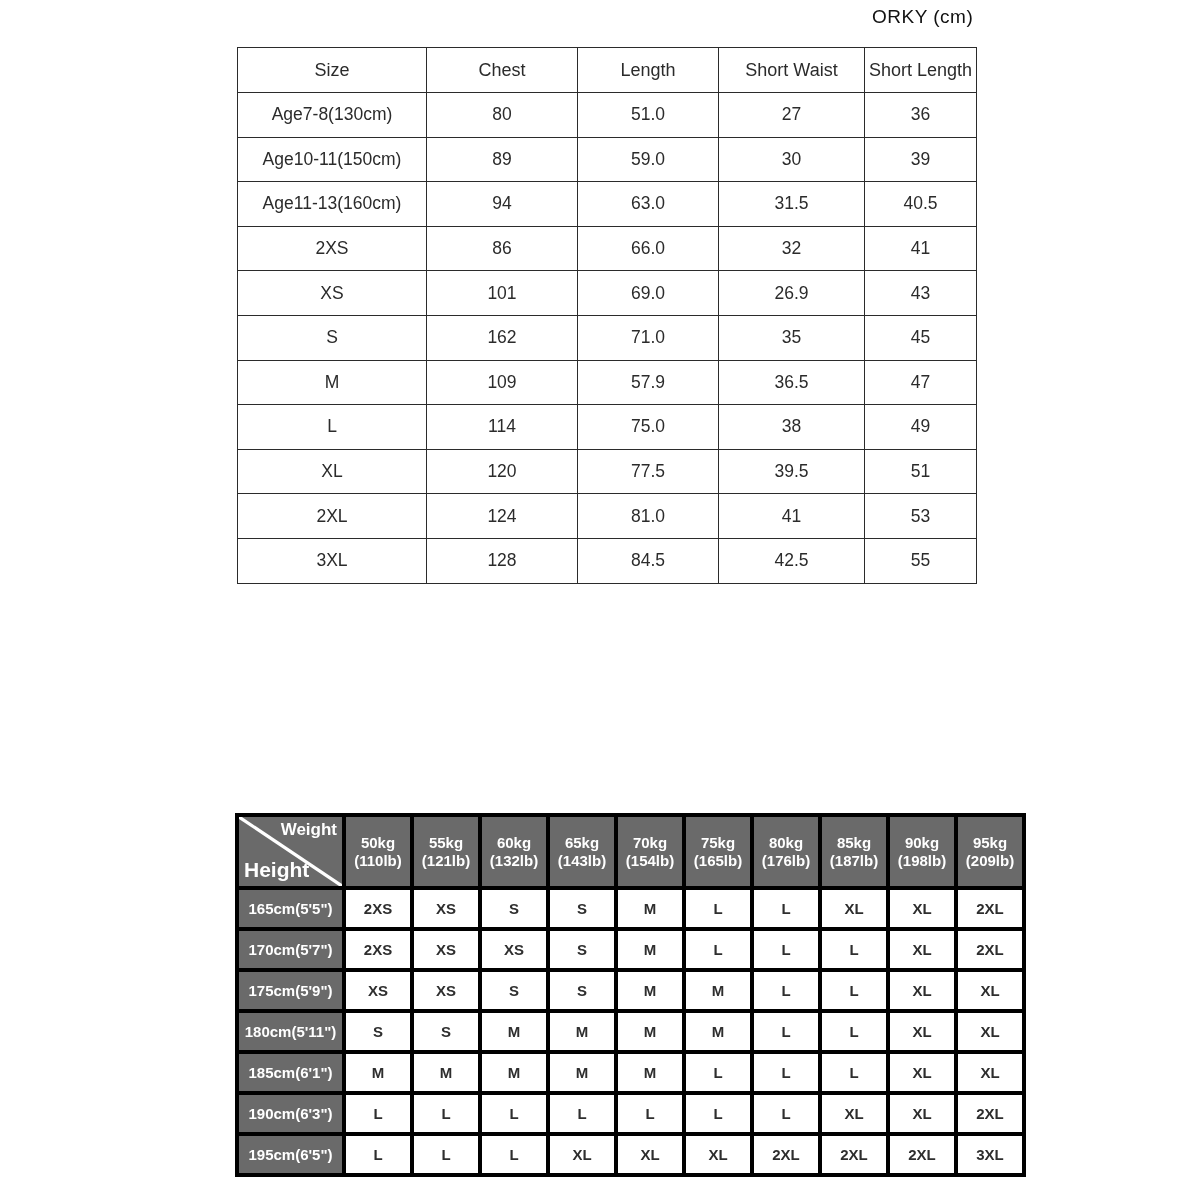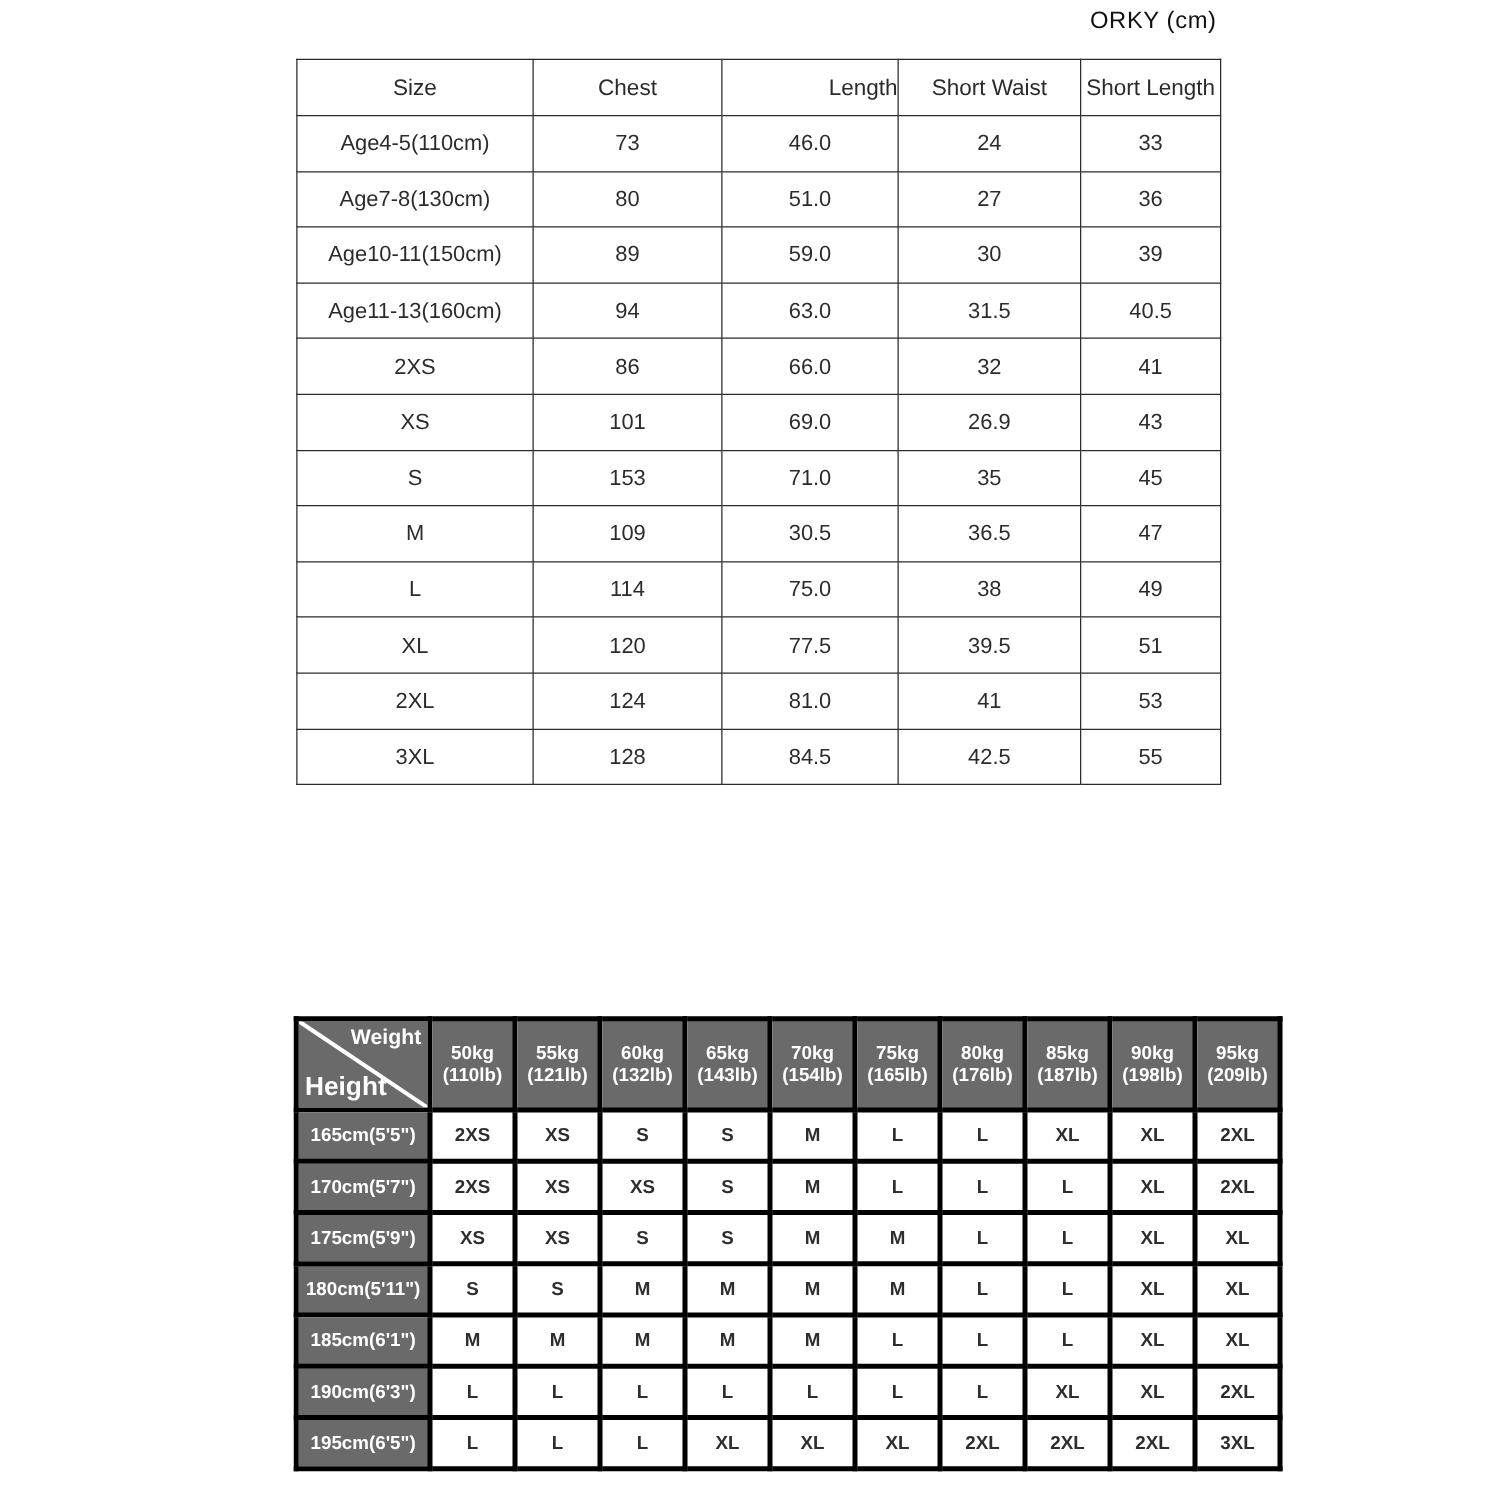--- a/index.html
+++ b/index.html
@@ -18,21 +18,21 @@
     border-collapse:collapse; table-layout:fixed;
   }
   .size-table th, .size-table td {
     border:1.5px solid #2b2b2b; text-align:center; vertical-align:middle;
     color:#2b2b2b; padding:0; overflow:hidden;
   }
   .size-table thead th { height:44px; font-weight:400; font-size:18px; }
   .size-table tbody td { height:43.6px; font-size:17.5px; font-weight:400; }
   .size-table th:nth-child(1){ width:188px; }
   .size-table th:nth-child(2){ width:150px; }
-  .size-table th:nth-child(3){ width:140px;text-align:right; }
+  .size-table th:nth-child(3){ width:140px; }
   .size-table th:nth-child(4){ width:145px; }
   .size-table th:nth-child(5){ width:111px; }
 
   
   .fit-table {
     position:absolute; left:235px; top:813px; width:743px;
     border-collapse:collapse; table-layout:fixed;
   }
   .fit-table th, .fit-table td {
     border:4px solid #000; padding:0; text-align:center; vertical-align:middle;
@@ -69,27 +69,20 @@
       <tr>
           <th>Size</th>
           <th>Chest</th>
           <th>Length</th>
           <th>Short Waist</th>
           <th>Short Length</th>
         </tr>
     </thead>
     <tbody>
         <tr>
-          <td>Age4-5(110cm)</td>
-          <td>73</td>
-          <td>46.0</td>
-          <td>24</td>
-          <td>33</td>
-        </tr>
-        <tr>
           <td>Age7-8(130cm)</td>
           <td>80</td>
           <td>51.0</td>
           <td>27</td>
           <td>36</td>
         </tr>
         <tr>
           <td>Age10-11(150cm)</td>
           <td>89</td>
           <td>59.0</td>
@@ -112,29 +105,29 @@
         </tr>
         <tr>
           <td>XS</td>
           <td>101</td>
           <td>69.0</td>
           <td>26.9</td>
           <td>43</td>
         </tr>
         <tr>
           <td>S</td>
-          <td>153</td>
+          <td>162</td>
           <td>71.0</td>
           <td>35</td>
           <td>45</td>
         </tr>
         <tr>
           <td>M</td>
           <td>109</td>
-          <td>30.5</td>
+          <td>57.9</td>
           <td>36.5</td>
           <td>47</td>
         </tr>
         <tr>
           <td>L</td>
           <td>114</td>
           <td>75.0</td>
           <td>38</td>
           <td>49</td>
         </tr>

